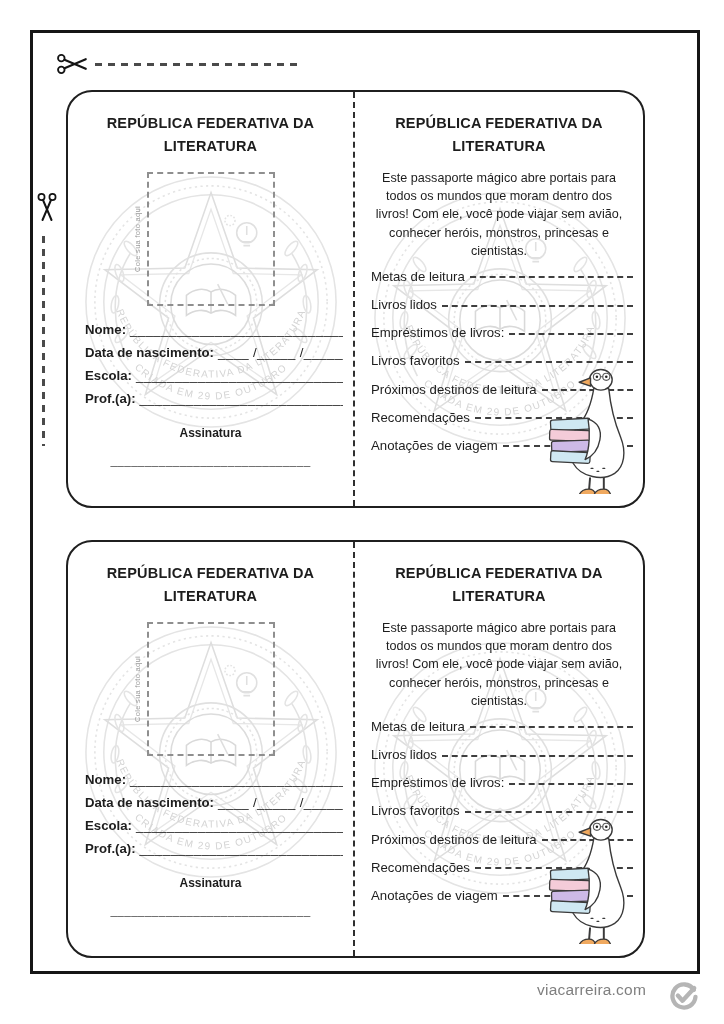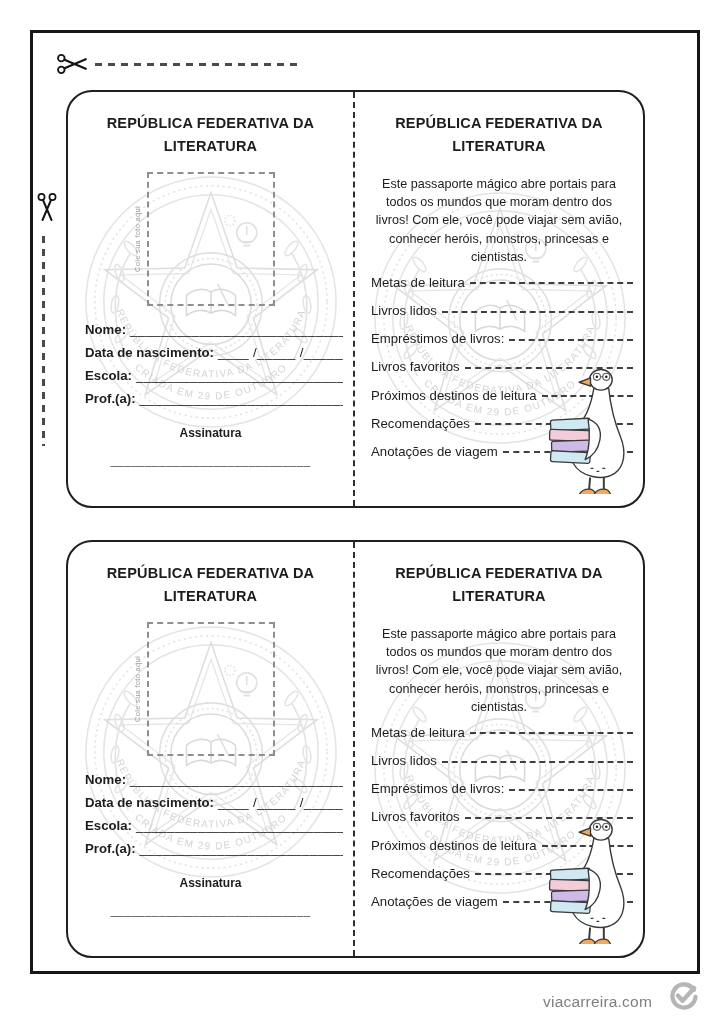--- a/index.html
+++ b/index.html
@@ -51,28 +51,28 @@
     transform:translate(-50%,-50%) rotate(-90deg);
     font-size:7.5px;color:#9a9a9a;white-space:nowrap;letter-spacing:.3px;
   }
   .fields{margin:12px 10px 0 17px;font-size:13.2px;}
   .field-row{display:flex;white-space:nowrap;overflow:hidden;line-height:23px;}
   .f-label{font-weight:bold;margin-right:4px;}
   .f-line{letter-spacing:.4px;color:#232323;}
   .sig-title{text-align:center;font-weight:bold;font-size:12px;margin-top:16px;}
   .sig-line{text-align:center;font-size:13px;margin-top:13px;letter-spacing:.4px;white-space:nowrap;overflow:hidden;font-family:Liberation Serif, serif;}
   
-  .intro{margin:16px 13px 0;font-size:12.6px;text-align:center;line-height:1.45;}
+  .intro{margin:10px 13px 0;font-size:12.6px;text-align:center;line-height:1.45;}
   .plist{margin:2px 10px 0 16px;}
   .p-row{display:flex;align-items:center;height:28.2px;font-size:13.2px;white-space:nowrap;}
   .p-label{margin-right:5px;}
   .p-dash{flex:1;border-top:2px dashed #3f3f3f;margin-top:2px;}
   .goose{position:absolute;right:3px;bottom:12px;width:96px;height:128px;z-index:3;}
   
-  .footer{position:absolute;top:981px;right:26px;display:flex;align-items:flex-end;gap:16px;z-index:5;}
+  .footer{position:absolute;top:981px;right:26px;display:flex;align-items:flex-start;gap:22px;z-index:5;}
   .site{font-size:15.5px;color:#7f7f7f;letter-spacing:.2px;}
   .defs-hidden{position:absolute;width:0;height:0;overflow:hidden;}
 </style>
 </head>
 <body>
 
 <svg class="defs-hidden" aria-hidden="true">
   <defs>
     <symbol id="emblem" viewBox="0 0 240 240">
       <g fill="none" stroke="#e4e4e4" stroke-width="1.4">

